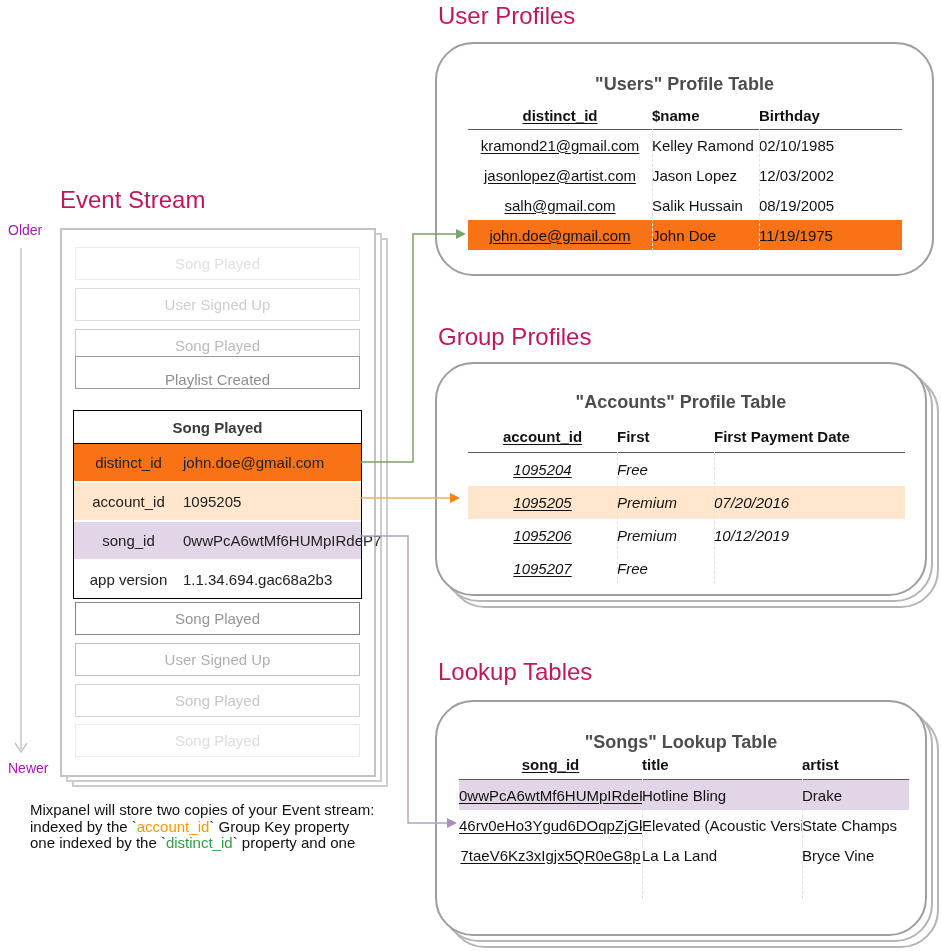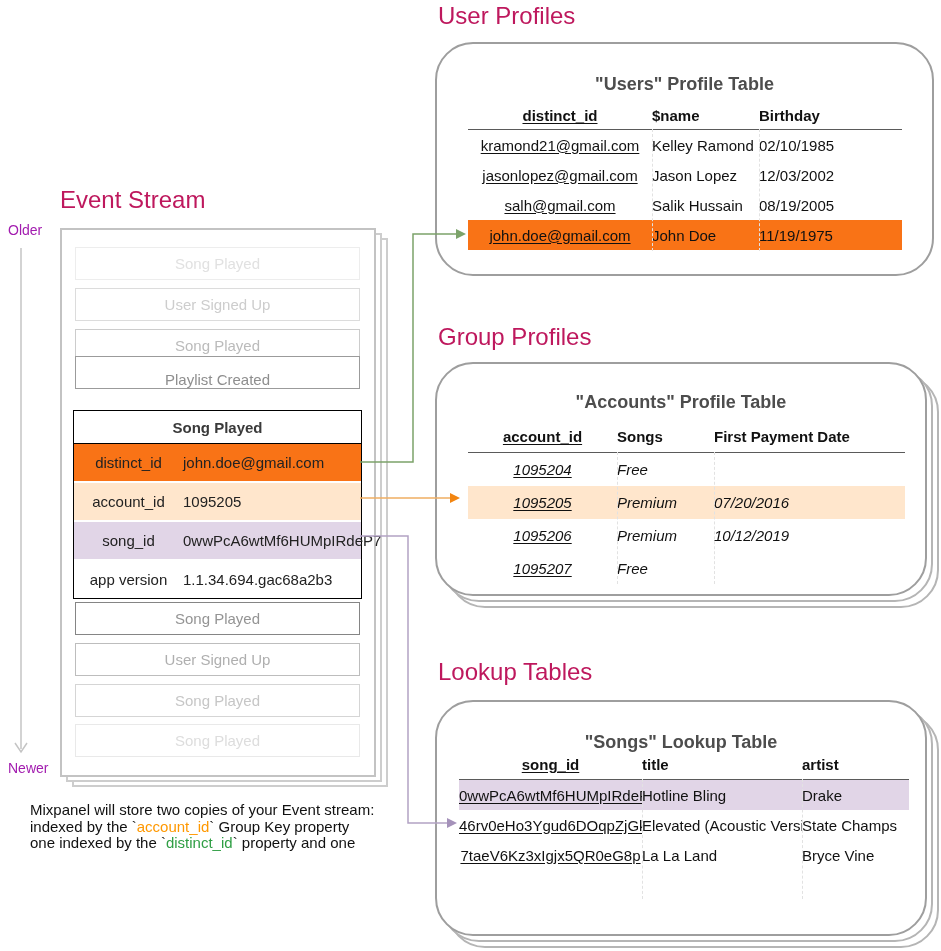--- a/index.html
+++ b/index.html
@@ -123,21 +123,21 @@
         <span class="cell">Birthday</span>
       </div>
       <div class="vsep" style="left:184px;top:28px;height:122px;"></div>
       <div class="vsep" style="left:291px;top:28px;height:122px;"></div>
       <div class="trow users-grid">
         <span class="cell center und">kramond21@gmail.com</span>
         <span class="cell">Kelley Ramond</span>
         <span class="cell">02/10/1985</span>
       </div>
       <div class="trow users-grid">
-        <span class="cell center und">jasonlopez@gmail.com</span>
+        <span class="cell center und">jasonlopez@artist.com</span>
         <span class="cell">Jason Lopez</span>
         <span class="cell">12/03/2002</span>
       </div>
       <div class="trow users-grid">
         <span class="cell center und">salh@gmail.com</span>
         <span class="cell">Salik Hussain</span>
         <span class="cell">08/19/2005</span>
       </div>
       <div class="trow users-grid hl-green">
         <span class="cell center und">john.doe@gmail.com</span>
@@ -148,21 +148,21 @@
   </div>
 
   <div class="section-title" style="left:438px;top:323px;width:492px;">Group Profiles</div>
   <div class="stack" style="left:447px;top:374px;width:488px;height:230px;"></div>
   <div class="stack" style="left:441px;top:368px;width:488px;height:230px;"></div>
   <div class="card" style="left:435px;top:362px;width:488px;height:230px;">
     <div class="tbl-title" style="top:28px;">"Accounts" Profile Table</div>
     <div class="tbl" style="left:31px;top:56px;width:437px;">
       <div class="thead accounts-grid" style="height:32px;">
         <span class="cell center und">account_id</span>
-        <span class="cell">Songs</span>
+        <span class="cell">First</span>
         <span class="cell">First Payment Date</span>
       </div>
       <div class="vsep" style="left:149px;top:32px;height:132px;"></div>
       <div class="vsep" style="left:246px;top:32px;height:132px;"></div>
       <div class="trow-tall trow accounts-grid">
         <span class="cell center und">1095204</span>
         <span class="cell">Free</span>
         <span class="cell"></span>
       </div>
       <div class="trow-tall trow accounts-grid hl-orange">

